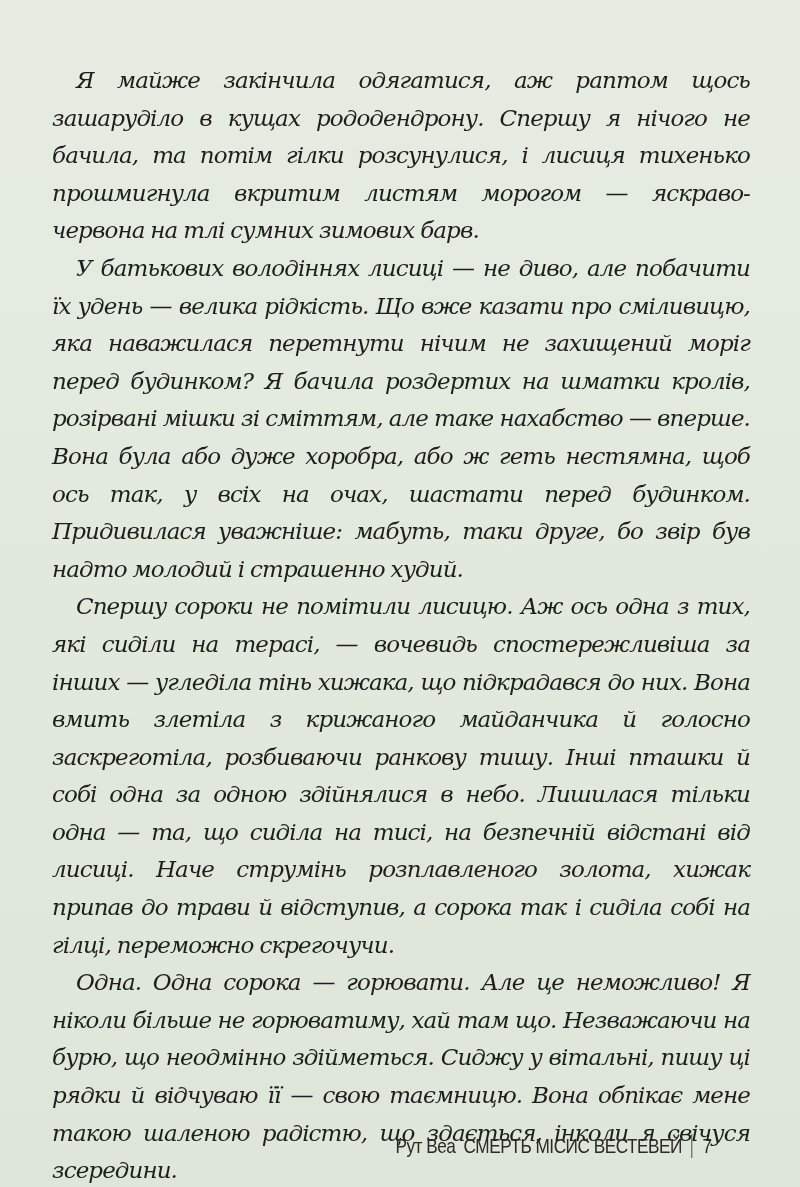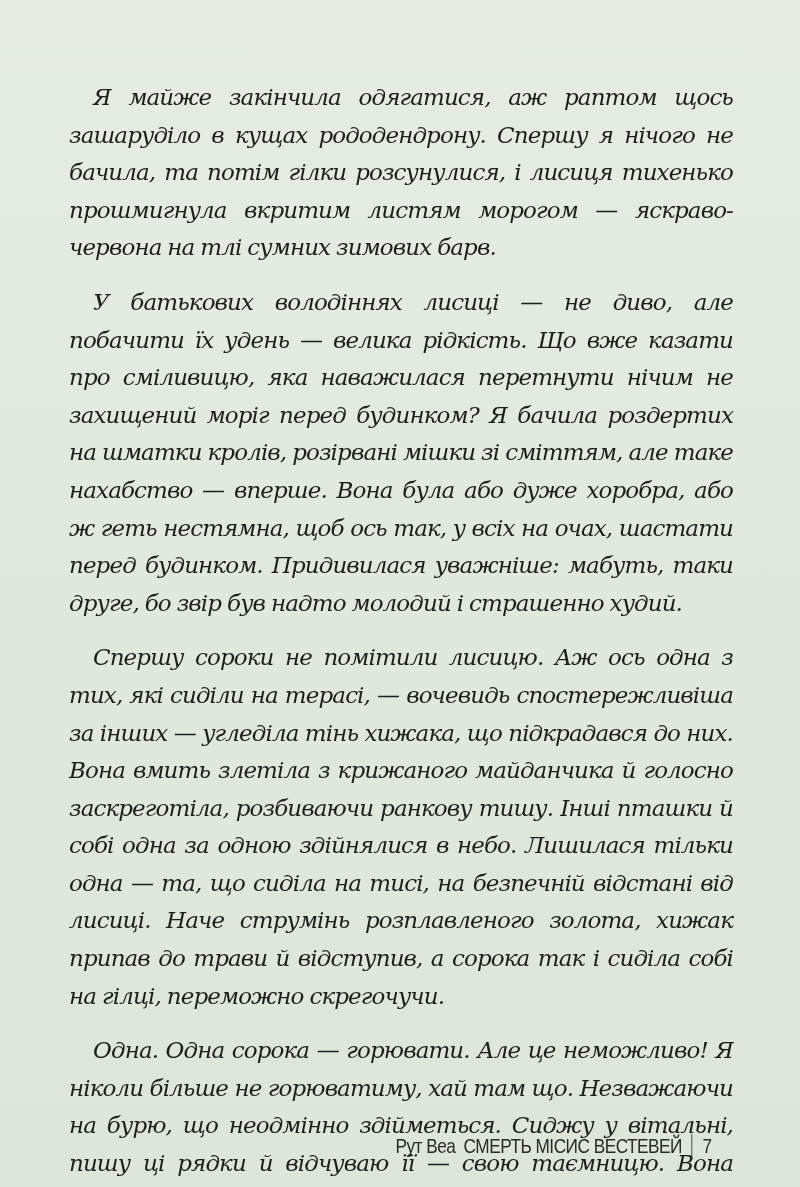--- a/index.html
+++ b/index.html
@@ -21,21 +21,21 @@
       top: 62px;
       width: 698px;
       font-family: "DejaVu Serif", "Liberation Serif", serif;
       font-style: italic;
       font-size: 23px;
       line-height: 37.6px;
       letter-spacing: -0.9px;
       word-spacing: -0.5px;
     }
     .para {
-      margin: 17px;
+      margin: 0;
       text-indent: 24px;
       text-align: justify;
       text-align-last: left;
     }
     .footer {
       position: absolute;
       top: 1134px;
       right: 88px;
       font-family: "Liberation Sans", sans-serif;
       font-size: 21px;

